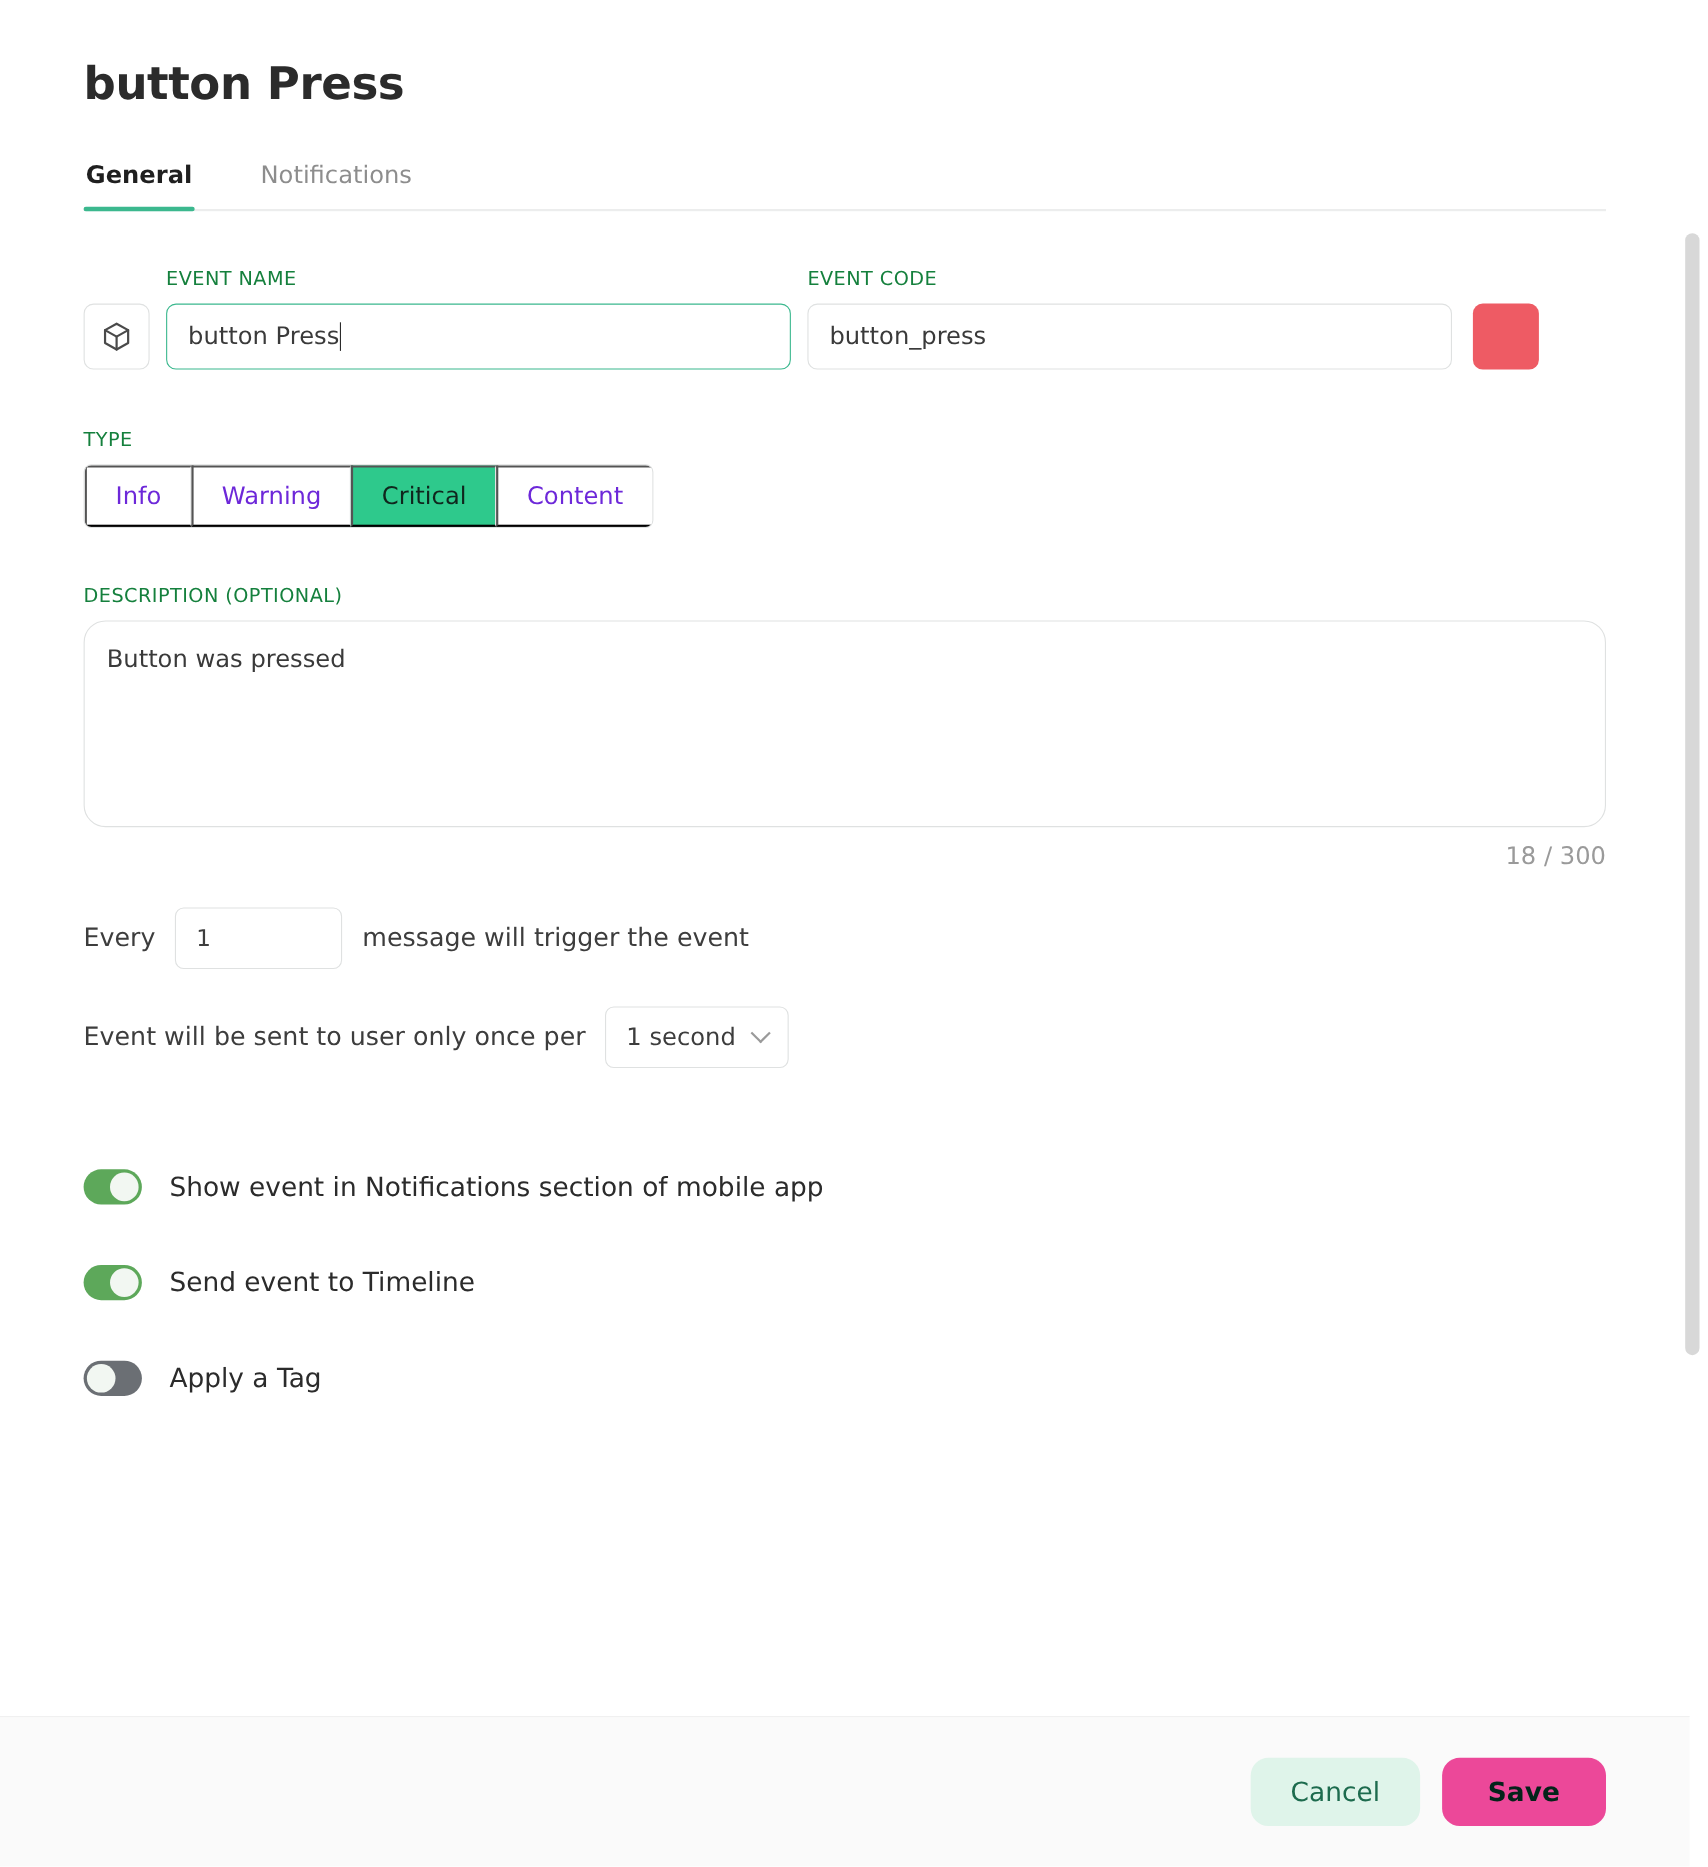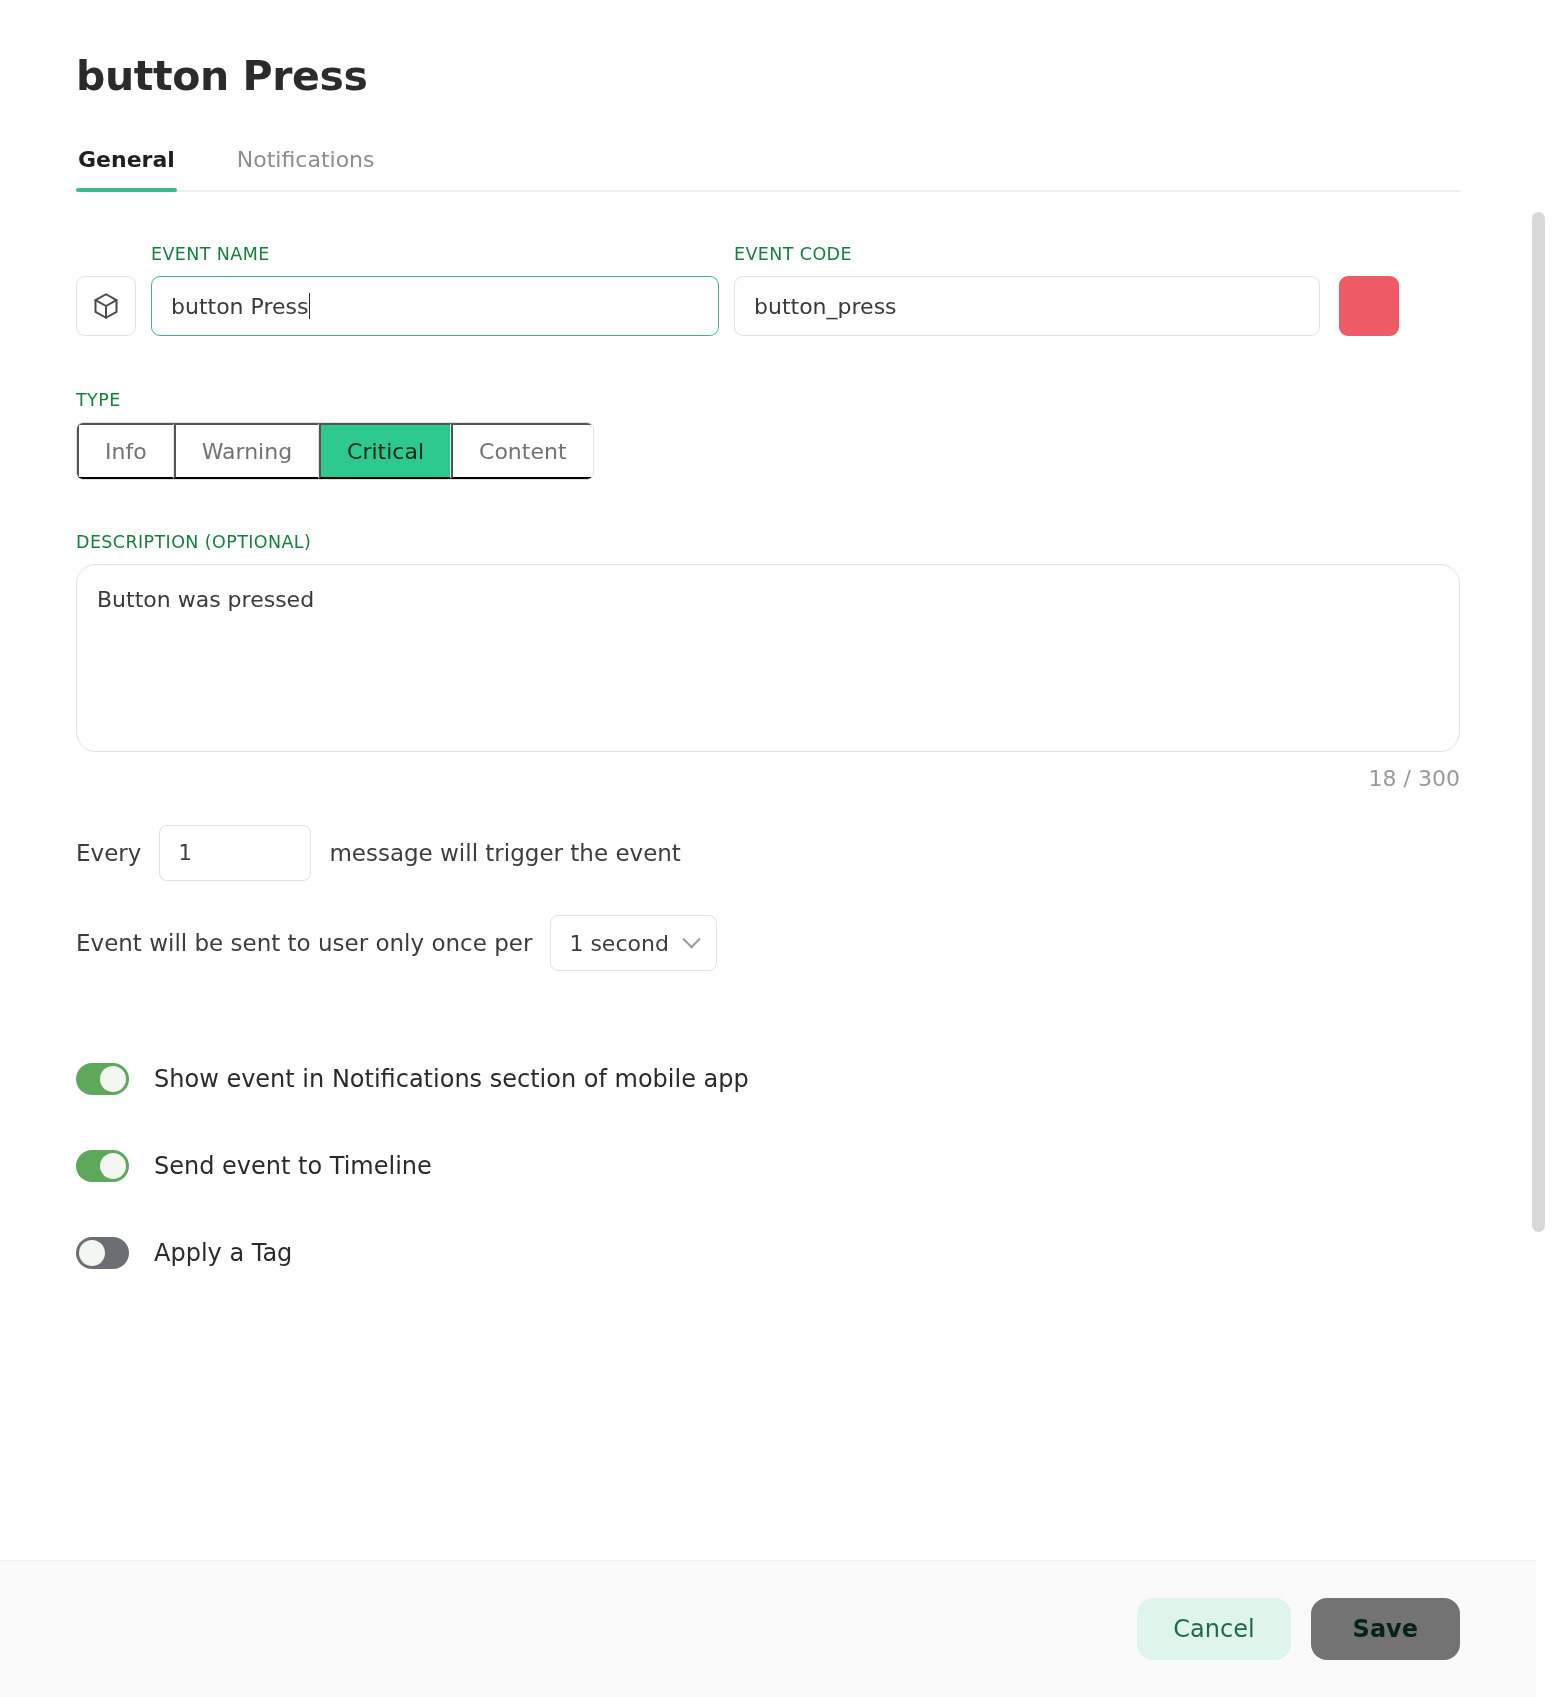--- a/index.html
+++ b/index.html
@@ -144,21 +144,21 @@
   .type-block { margin-top: 54px; }
   .segmented {
     display: inline-flex;
     border: 1px solid #dfe1e1;
     border-radius: 7px;
     overflow: hidden;
     background: #fff;
   }
   .seg {
     font-size: 22px;
-    color: #737373;
+    color: #6d28d9;
     padding: 0 26px;
     height: 56px;
     display: flex; align-items: center; justify-content: center;
     border-right: 1px solid #e3e5e5;
     cursor: pointer;
     background: #fff;
     min-width: 80px;
     font-family: inherit;
   }
   .seg:last-child { border-right: none; }
@@ -289,21 +289,21 @@
     font-family: inherit;
     border: none;
     cursor: pointer;
     padding: 0 36px;
   }
   .btn-cancel {
     background: #dff4ea;
     color: #1d6b4e;
   }
   .btn-save {
-    background: #737373;
+    background: #ec4899;
     color: #04241a;
     font-weight: 700;
     padding: 0 42px;
   }
 
   
   .scrollbar-track {
     position: absolute;
     right: 8px; top: 212px;
     width: 13px; height: 1020px;

